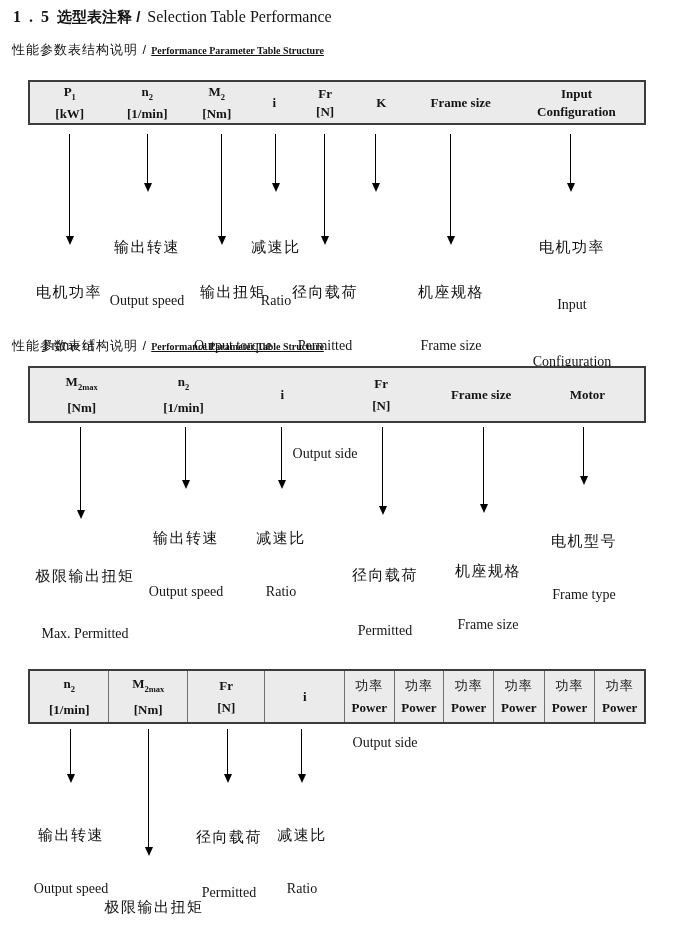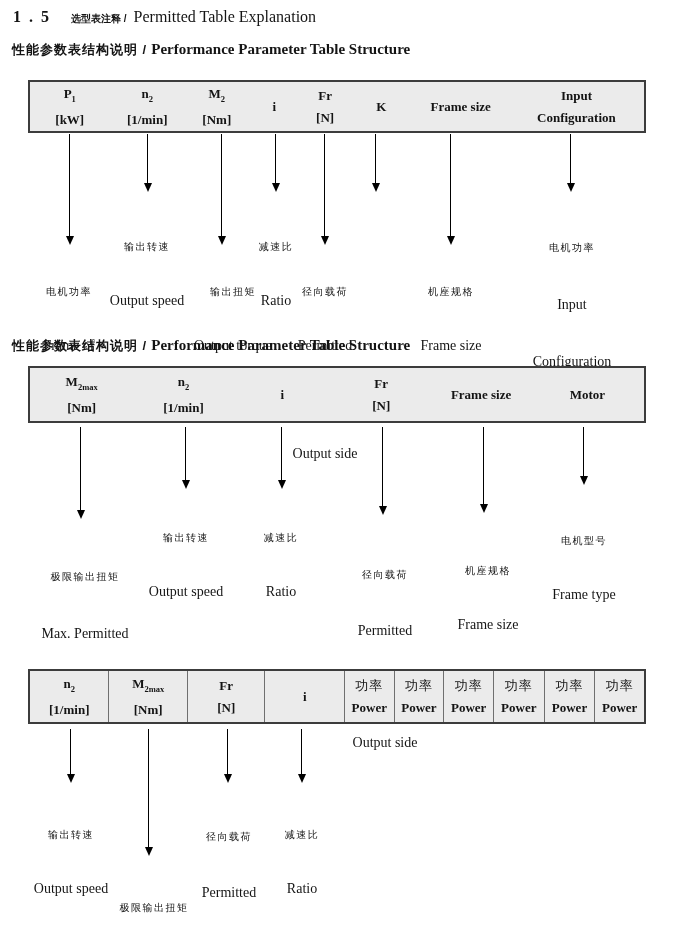--- a/index.html
+++ b/index.html
@@ -1,59 +1,59 @@
 <!DOCTYPE html>
 <html><head>
 <meta charset="utf-8">
 <style>
   html,body{margin:0;padding:0;background:#fff;}
   .page{position:relative;width:695px;height:931px;background:#ffffff;
         font-family:"Liberation Serif",serif;color:#141414;overflow:hidden;}
 
   .title{position:absolute;left:13px;top:8px;white-space:nowrap;}
   .t-num{font-size:16px;letter-spacing:2px;font-weight:700;text-align:center;}
-  .t-zh{font-family:"Liberation Sans",sans-serif;font-weight:700;font-size:10px;margin-left:16px;}
+  .t-zh{font-family:"Liberation Sans",sans-serif;font-weight:700;font-size:15px;margin-left:2px;}
   .t-en{font-size:16px;margin-left:3px;}
 
   .heading{position:absolute;left:12px;white-space:nowrap;}
-  .h-zh{font-family:"Liberation Sans",sans-serif;font-weight:700;font-size:13px;letter-spacing:1px;}
-  .h-en{font-weight:700;font-size:15px;}
+  .h-zh{font-family:"Liberation Sans",sans-serif;font-weight:400;font-size:13px;letter-spacing:1px;}
+  .h-en{font-weight:700;font-size:10px;text-decoration:underline;}
 
   .tbl{position:absolute;left:28px;width:618px;background:#ebebeb;
        border:2px solid #3c3c3c;box-sizing:border-box;display:flex;}
-  .t1{top:80px;height:53px;}
+  .t1{top:80px;height:45px;}
   .t2{top:366px;height:57px;}
   .t3{top:669px;height:55px;}
   .cell{display:flex;flex-direction:column;justify-content:space-evenly;align-items:center;
         font-weight:700;font-size:13px;box-sizing:border-box;line-height:15px;}
   .cell.mid{justify-content:center;}
   .t3 .cell + .cell{border-left:1px solid #6f6f6f;}
   .sym sub{font-size:8.5px;font-weight:700;}
   .cn{font-weight:400;letter-spacing:1px;}
 
   .arrow{position:absolute;width:9px;}
   .arrow .shaft{position:absolute;left:4px;top:0;bottom:8px;width:1px;background:#000;}
   .arrow .head{position:absolute;left:0.5px;bottom:0;width:0;height:0;
                border-left:4px solid transparent;border-right:4px solid transparent;
                border-top:9px solid #000;}
 
   .lbl{position:absolute;transform:translateX(-50%);text-align:center;white-space:pre;}
-  .lbl .zh{font-size:10px;letter-spacing:1.5px;line-height:18px;}
+  .lbl .zh{font-size:15px;letter-spacing:1.5px;line-height:18px;}
   .lbl .en{font-size:14px;line-height:18px;}
   .lbl.sp .zh,.lbl.sp .en{line-height:21px;}
 </style>
 </head>
 <body>
 
 <div class="page">
 
   <div class="title">
     <span class="t-num">1 . 5</span>
     <span class="t-zh">选型表注释 /</span>
-    <span class="t-en">Permitted Table Explanation</span>
+    <span class="t-en">Selection Table Performance</span>
   </div>
 
   <div class="heading" style="top:40px;">
     <span class="h-zh">性能参数表结构说明 /</span>
     <span class="h-en">Performance Parameter Table Structure</span>
   </div>
 
   <div class="tbl t1">
     <div class="cell" style="width:80px;">
       <div class="sym"><span>P</span><sub>1</sub></div>

